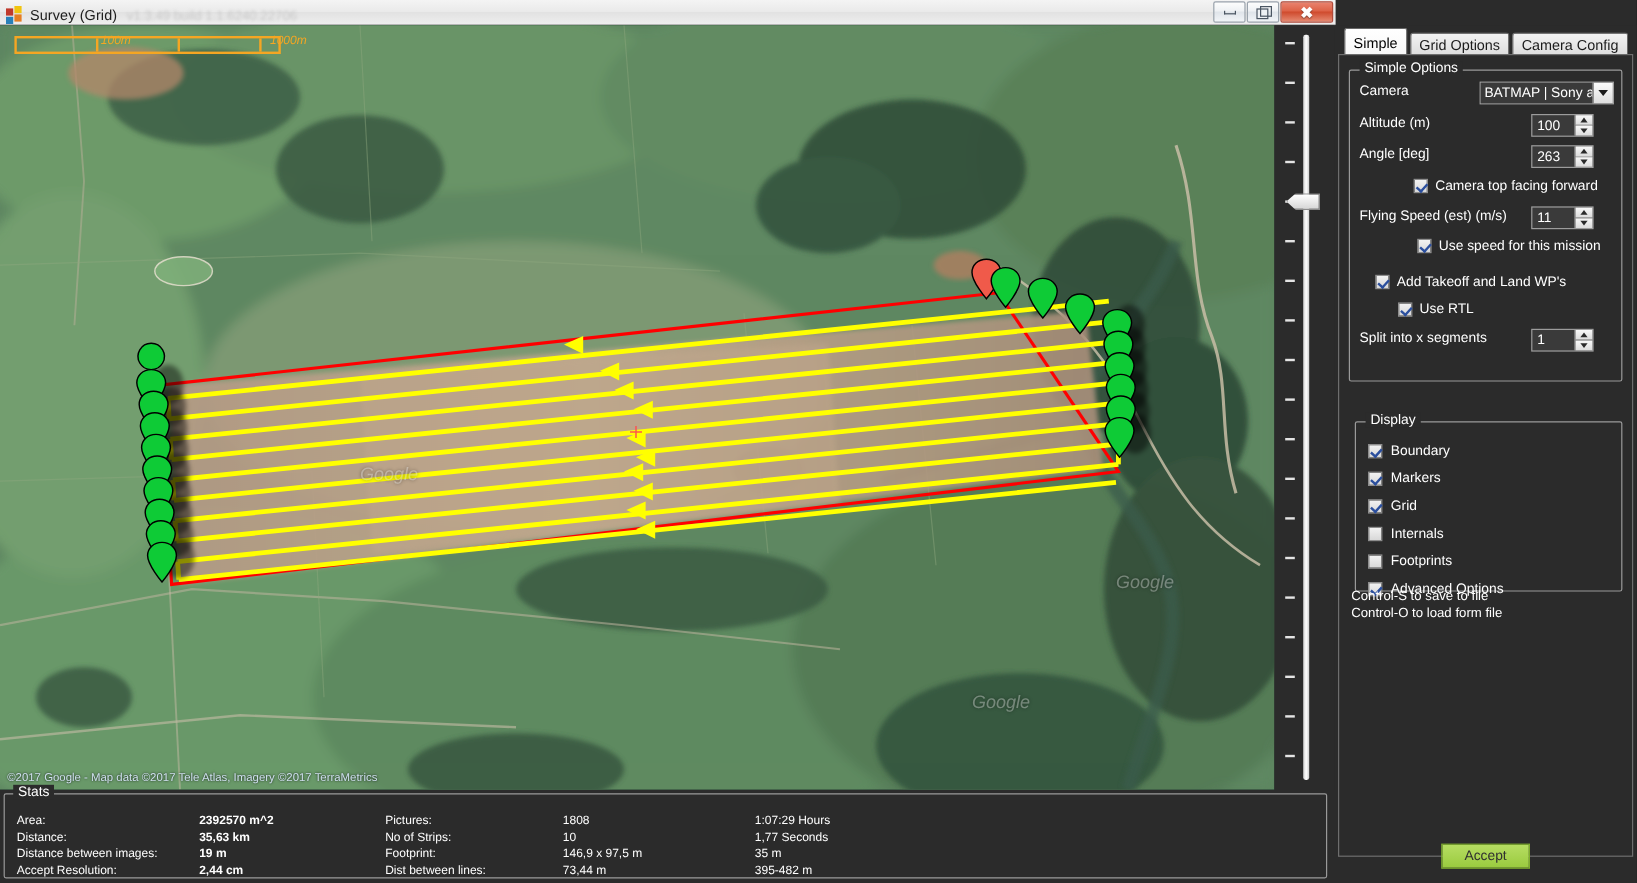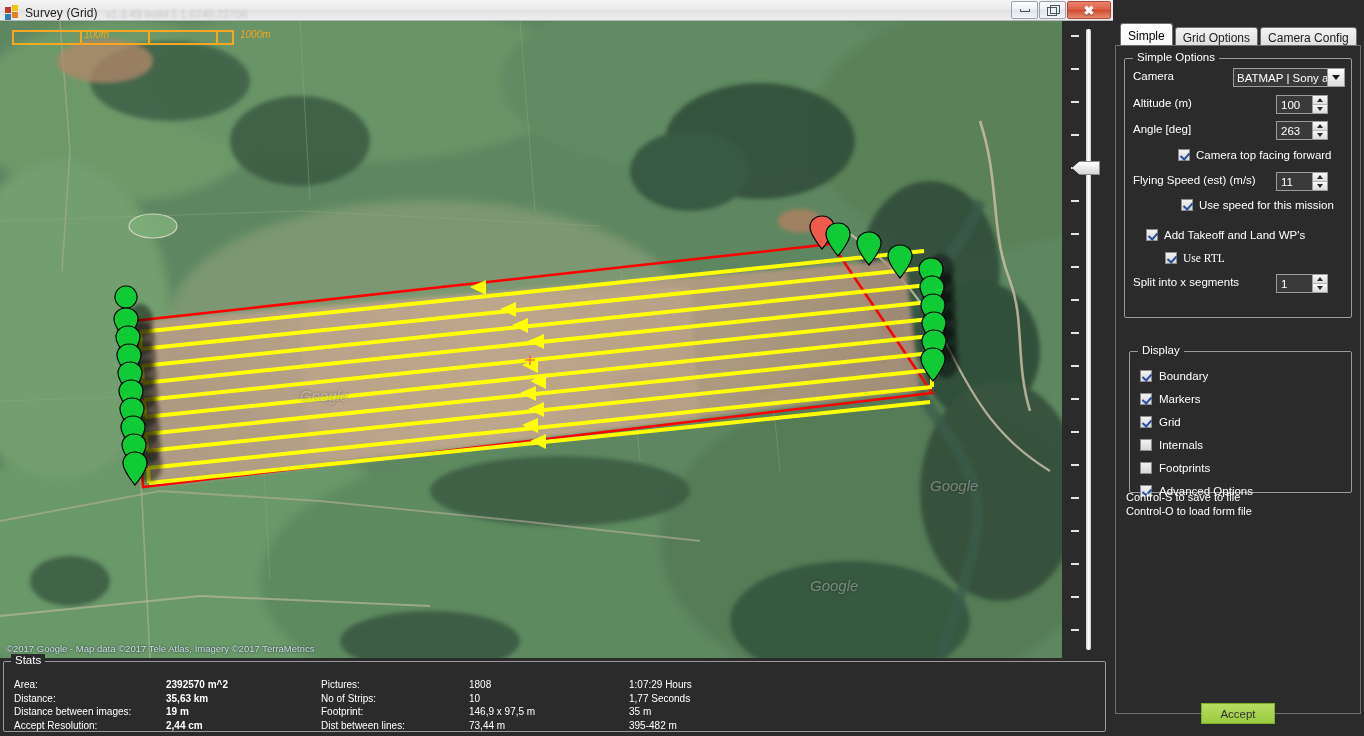--- a/index.html
+++ b/index.html
@@ -79,21 +79,21 @@
     position:absolute; left:12px; top:9px; width:222px; height:15px;
     border:2px solid #f5a623;
     display:flex; align-items:center;
   }
   .scalebar .seg { width:68px; height:100%; border-right:2px solid #f5a623; }
   .scalebar-lbl1 {
     position:absolute; left:84px; top:8px; font-size:10px; color:#f5a623;
     font-style: italic; font-family:"Liberation Sans", sans-serif;
   }
   .scalebar-lbl2 {
-    position:absolute; left:240px; top:8px; font-size:10px; color:#f5a623;
+    position:absolute; left:225px; top:8px; font-size:10px; color:#f5a623;
     font-style: italic;
   }
   .attrib {
     position:absolute; left:6px; bottom:4px; font-size:9.5px;
     color:#cfe0ee; text-shadow: 0 0 2px rgba(0,0,0,.9);
     white-space:nowrap;
   }
   .gwm {
     position:absolute; color:rgba(255,255,255,.35); font-size:15px;
     font-style:italic; pointer-events:none; user-select:none;
@@ -550,21 +550,21 @@
         <div class="chkrow" style="left:56px; top:140px;">
           <span class="chk on"></span>
           <span class="chklbl">Use speed for this mission</span>
         </div>
 
         <div class="chkrow" style="left:21px; top:170px;">
           <span class="chk on"></span>
           <span class="chklbl">Add Takeoff and Land WP's</span>
         </div>
 
-        <div class="chkrow" style="left:40px; top:193px;font-family:Liberation Serif, serif;">
+        <div class="chkrow" style="left:40px; top:193px;">
           <span class="chk on"></span>
           <span class="chklbl">Use RTL</span>
         </div>
 
         <div class="row" style="left:8px; top:217px;">
           <span class="lbl">Split into x segments</span>
         </div>
         <div class="spin" style="left:151px; top:215px;">
           <div class="val">1</div>
           <div class="btns">

